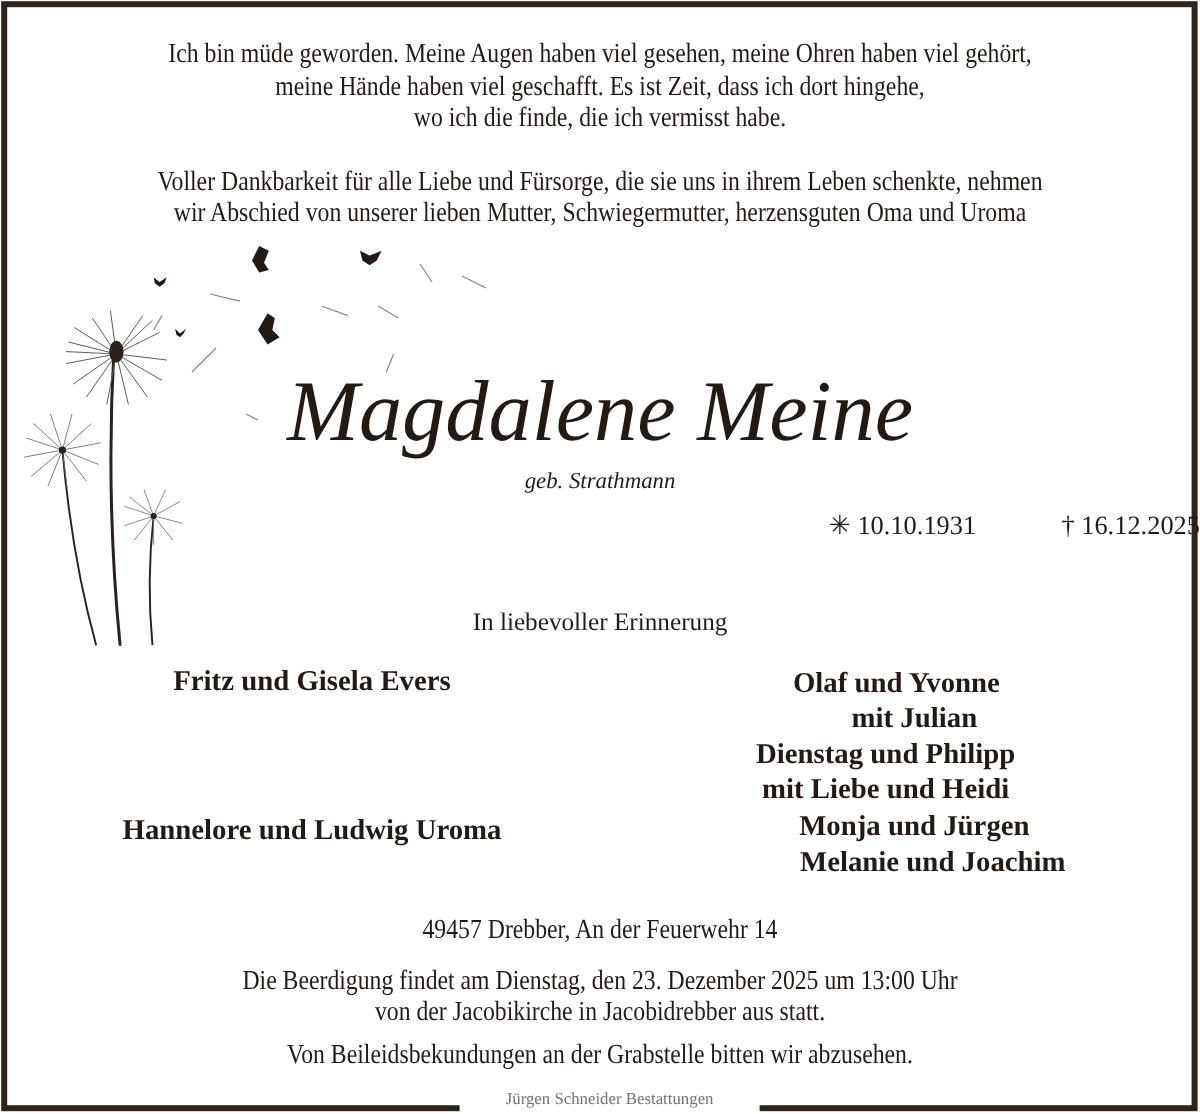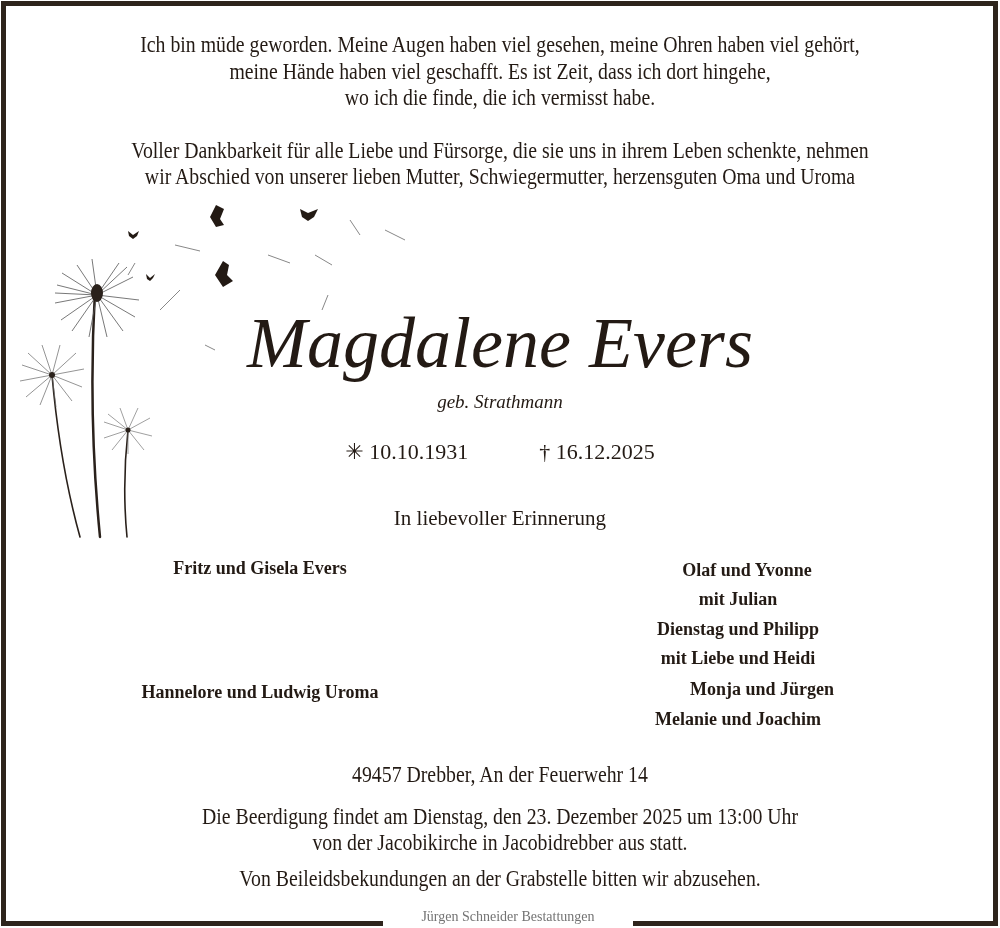--- a/index.html
+++ b/index.html
@@ -13,21 +13,21 @@
                     font-size: 14px; line-height: 18px; color: #737373; }
     .t { position: absolute; left: 0; width: 1000px; text-align: center; white-space: nowrap; }
     .cond { transform: scaleX(0.86); transform-origin: 50% 50%; }
     .poem { font-size: 23px; line-height: 29px; }
     .thanks { font-size: 23px; line-height: 26px; }
     .name { font-style: italic; font-size: 72px; line-height: 80px; }
     .maiden { font-style: italic; font-size: 19px; line-height: 22px; }
     .dates { font-size: 22px; line-height: 26px; }
     .dates span { display: inline-block; }
     .memory { font-size: 21px; line-height: 26px; text-align: center; }
-    .fam { position: absolute; text-align: center; font-weight: bold; font-size: 18px;
+    .fam { position: absolute; text-align: center; font-weight: bold; font-size: 24px;
            line-height: 30px; white-space: nowrap; }
     .info { font-size: 23px; line-height: 26px; }
     .graphic { position: absolute; left: 10px; top: 195px; width: 410px; height: 350px; }
   </style>
 </head>
 <body>
 
 <div class="frame"></div>
 
 <svg class="graphic" viewBox="0 0 410 350" xmlns="http://www.w3.org/2000/svg">
@@ -76,41 +76,41 @@
   </g>
 </svg>
 
 <div class="t poem cond" style="top:30px;">Ich bin müde geworden. Meine Augen haben viel gesehen, meine Ohren haben viel gehört,</div>
 <div class="t poem cond" style="top:57px;">meine Hände haben viel geschafft. Es ist Zeit, dass ich dort hingehe,</div>
 <div class="t poem cond" style="top:83px;">wo ich die finde, die ich vermisst habe.</div>
 
 <div class="t thanks cond" style="top:138px;">Voller Dankbarkeit für alle Liebe und Fürsorge, die sie uns in ihrem Leben schenkte, nehmen</div>
 <div class="t thanks cond" style="top:164px;">wir Abschied von unserer lieben Mutter, Schwiegermutter, herzensguten Oma und Uroma</div>
 
-<div class="t name" style="top:303px;">Magdalene Evers</div>
+<div class="t name" style="top:303px;">Magdalene Meine</div>
 <div class="t maiden" style="top:391px;">geb. Strathmann</div>
-<div class="t dates" style="top:439px;">
+<div class="t dates" style="top:425px;text-align:right;">
   <span>✳</span>
   <span>10.10.1931</span>
   <span style="width:60px;"></span>
   <span>†</span>
   <span>16.12.2025</span>
 </div>
 
 <div class="t memory" style="top:505px;">In liebevoller Erinnerung</div>
 
 <div class="fam" style="left:110px; width:300px; top:553px;">Fritz und Gisela Evers</div>
 <div class="fam" style="left:80px; width:360px; top:677px;">Hannelore und Ludwig Uroma</div>
 
 <div class="fam" style="left:597px; width:300px; top:555px;">Olaf und Yvonne</div>
-<div class="fam" style="left:588px; width:300px; top:584px;">mit Julian</div>
+<div class="fam" style="left:612px; width:300px; top:584px;">mit Julian</div>
 <div class="fam" style="left:588px; width:300px; top:614px;">Dienstag und Philipp</div>
 <div class="fam" style="left:588px; width:300px; top:643px;">mit Liebe und Heidi</div>
 <div class="fam" style="left:612px; width:300px; top:674px;">Monja und Jürgen</div>
-<div class="fam" style="left:588px; width:300px; top:704px;">Melanie und Joachim</div>
+<div class="fam" style="left:588px; width:300px; top:704px;text-align:right;">Melanie und Joachim</div>
 
 <div class="t info cond" style="top:762px;">49457 Drebber, An der Feuerwehr 14</div>
 <div class="t info cond" style="top:804px;">Die Beerdigung findet am Dienstag, den 23. Dezember 2025 um 13:00 Uhr</div>
 <div class="t info cond" style="top:830px;">von der Jacobikirche in Jacobidrebber aus statt.</div>
 <div class="t info cond" style="top:866px;">Von Beileidsbekundungen an der Grabstelle bitten wir abzusehen.</div>
 
 <div class="footer-gap"></div>
 <div class="footer-label">Jürgen Schneider Bestattungen</div>
 
 </body></html>

